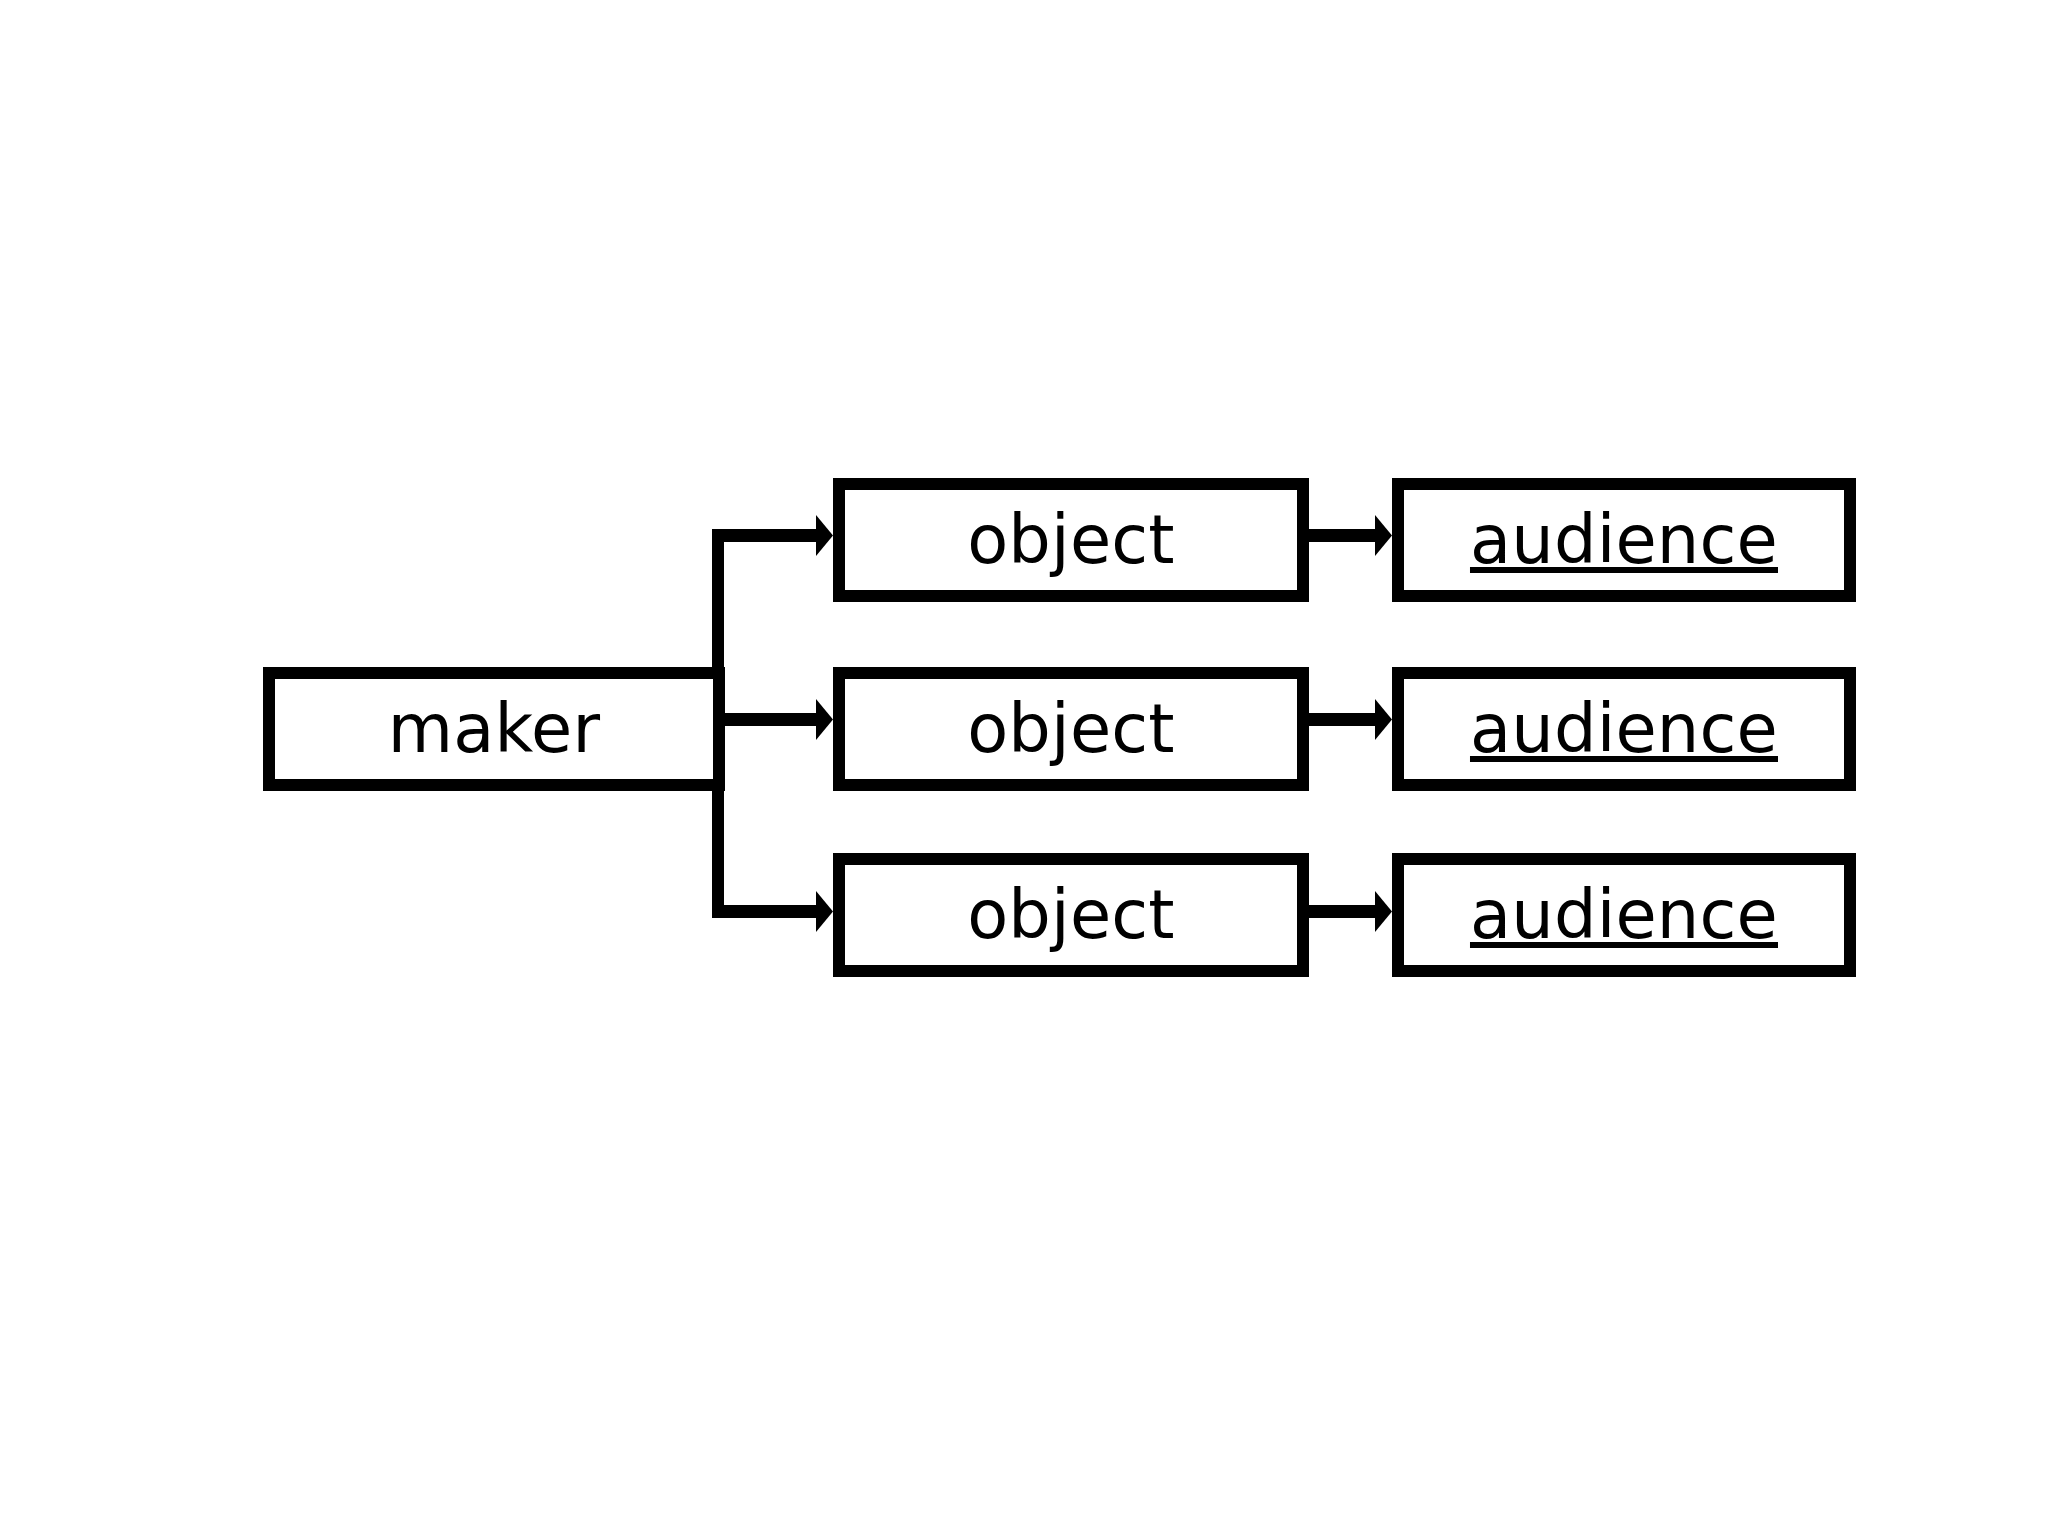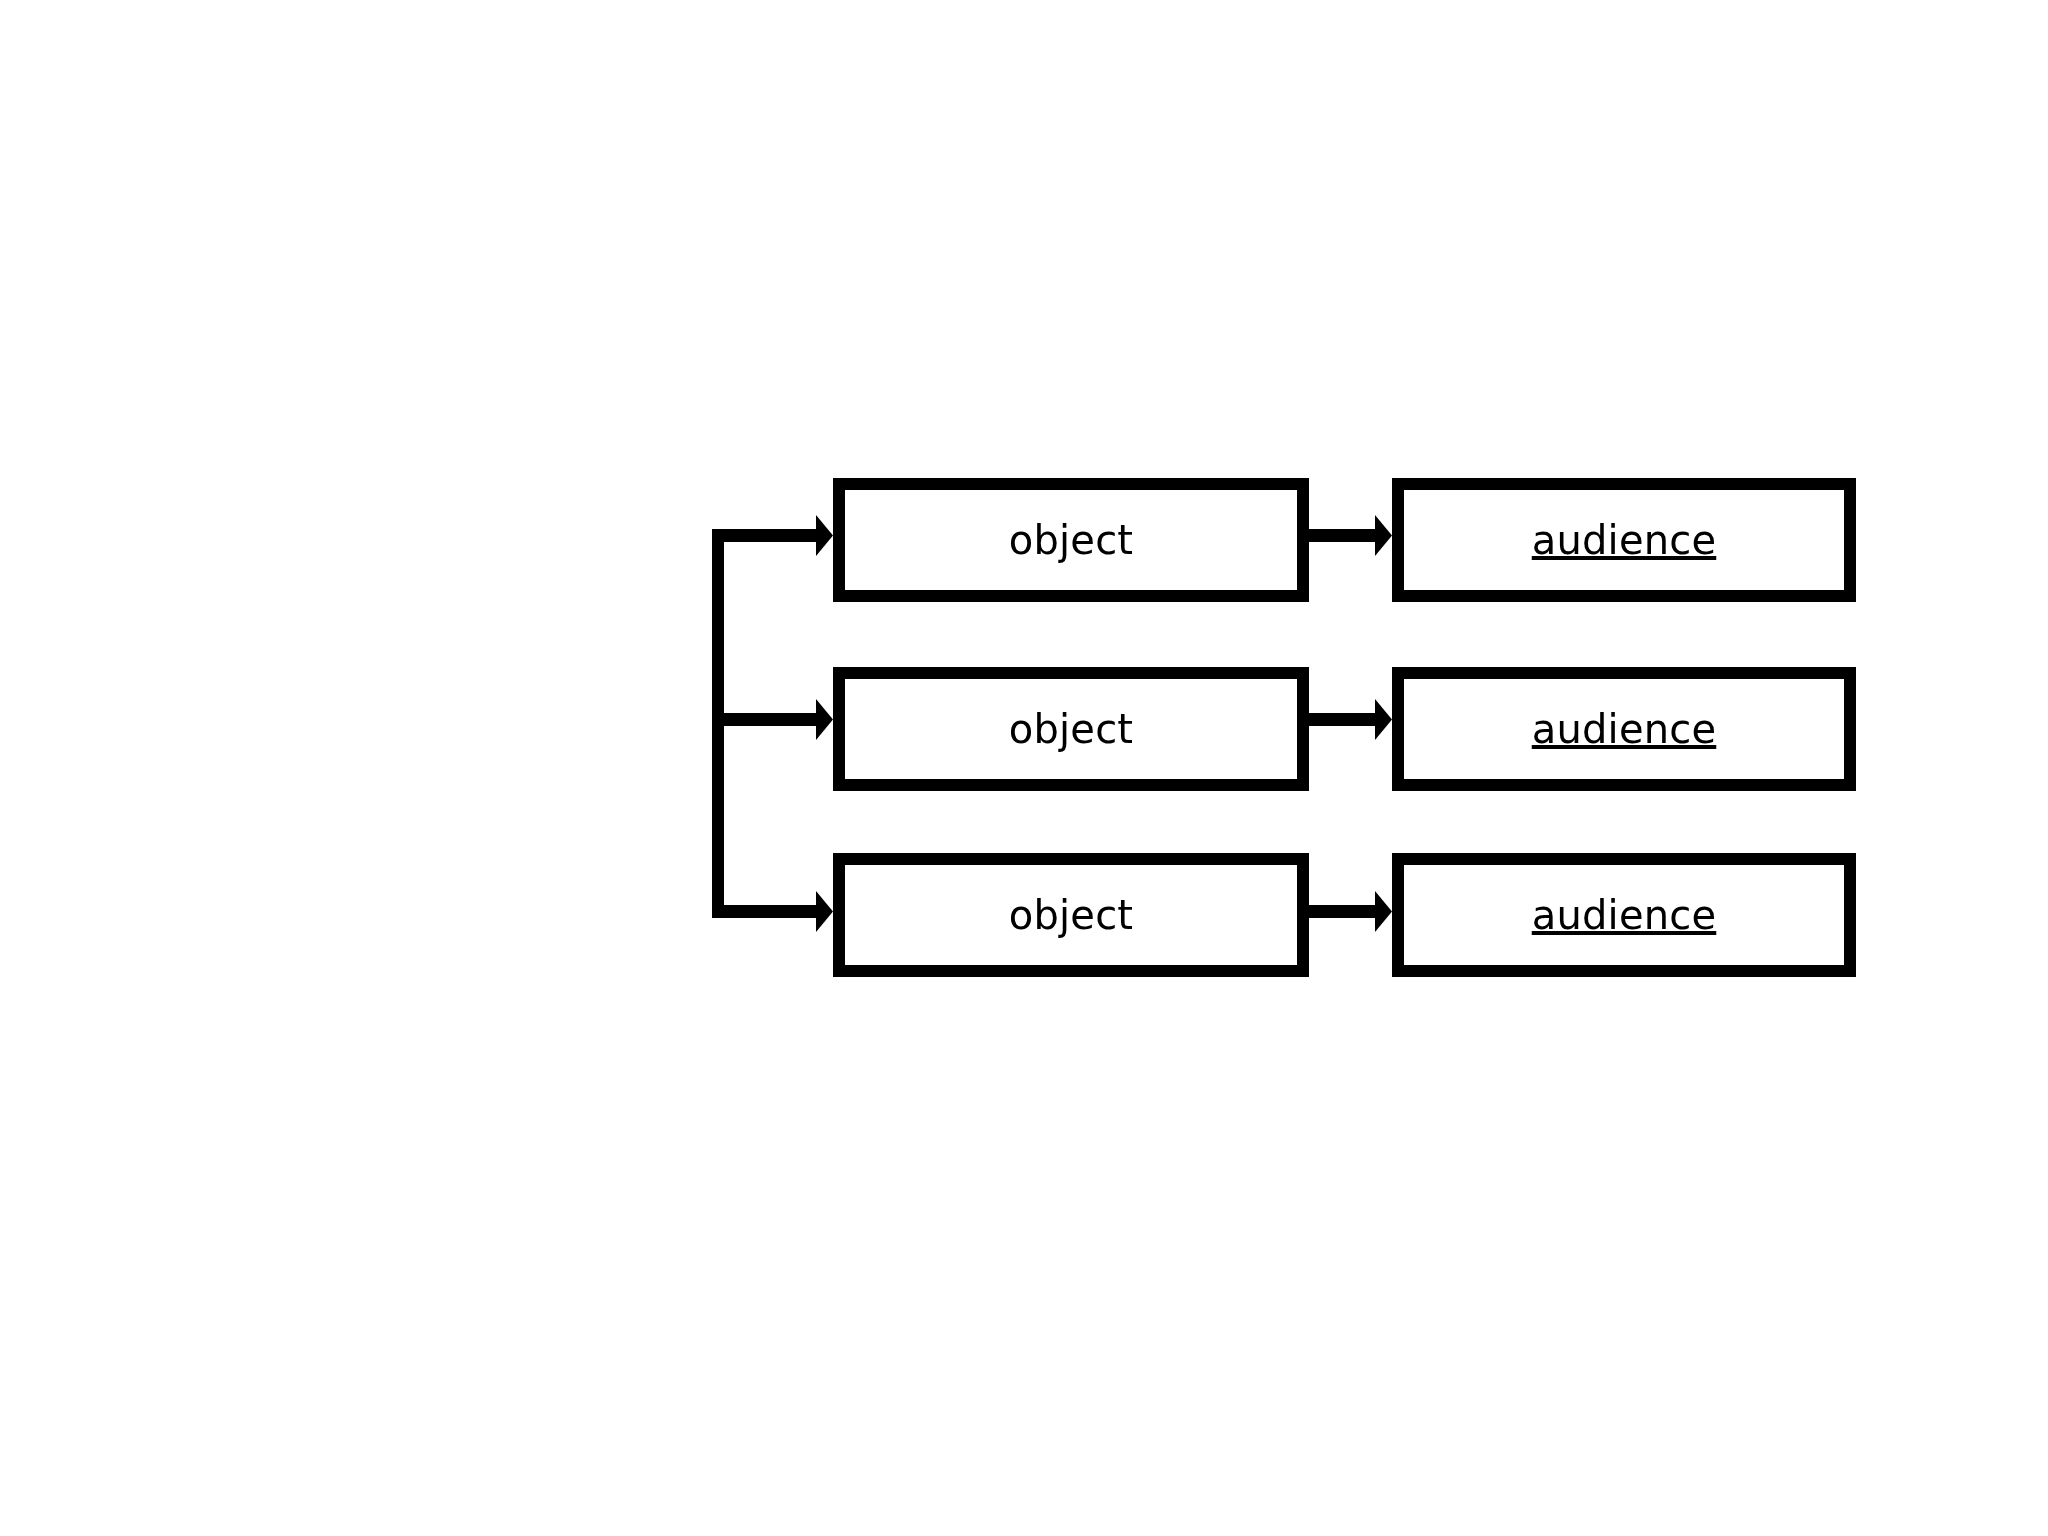--- a/index.html
+++ b/index.html
@@ -29,21 +29,21 @@
     position: absolute;
     box-sizing: border-box;
     background: #ffffff;
     border: 12px solid #000000;
     display: flex;
     align-items: center;
     justify-content: center;
   }
   .node-label {
     font-family: "DejaVu Sans", sans-serif;
-    font-size: 40px;
+    font-size: 67px;
     line-height: 1;
     color: #000000;
     letter-spacing: 0.2px;
     white-space: nowrap;
     user-select: none;
   }
   
   .box-maker { left: 263px; top: 667px; width: 462px; height: 124px; }
   
   .box-object { left: 833px; width: 476px; height: 124px; }
@@ -77,20 +77,23 @@
 
       <rect x="1309" y="713" width="72" height="13"></rect>
       <polygon points="1375,699 1392,719.5 1375,740"></polygon>
 
       <rect x="1309" y="905" width="72" height="13"></rect>
       <polygon points="1375,891 1392,911.5 1375,932"></polygon>
 
     </g>
   </svg>
 
+  <div class="node-box box-maker">
+    <span class="node-label">maker</span>
+  </div>
 
   <div class="node-box box-object row-top">
     <span class="node-label">object</span>
   </div>
   <div class="node-box box-object row-mid">
     <span class="node-label">object</span>
   </div>
   <div class="node-box box-object row-bot">
     <span class="node-label">object</span>
   </div>

